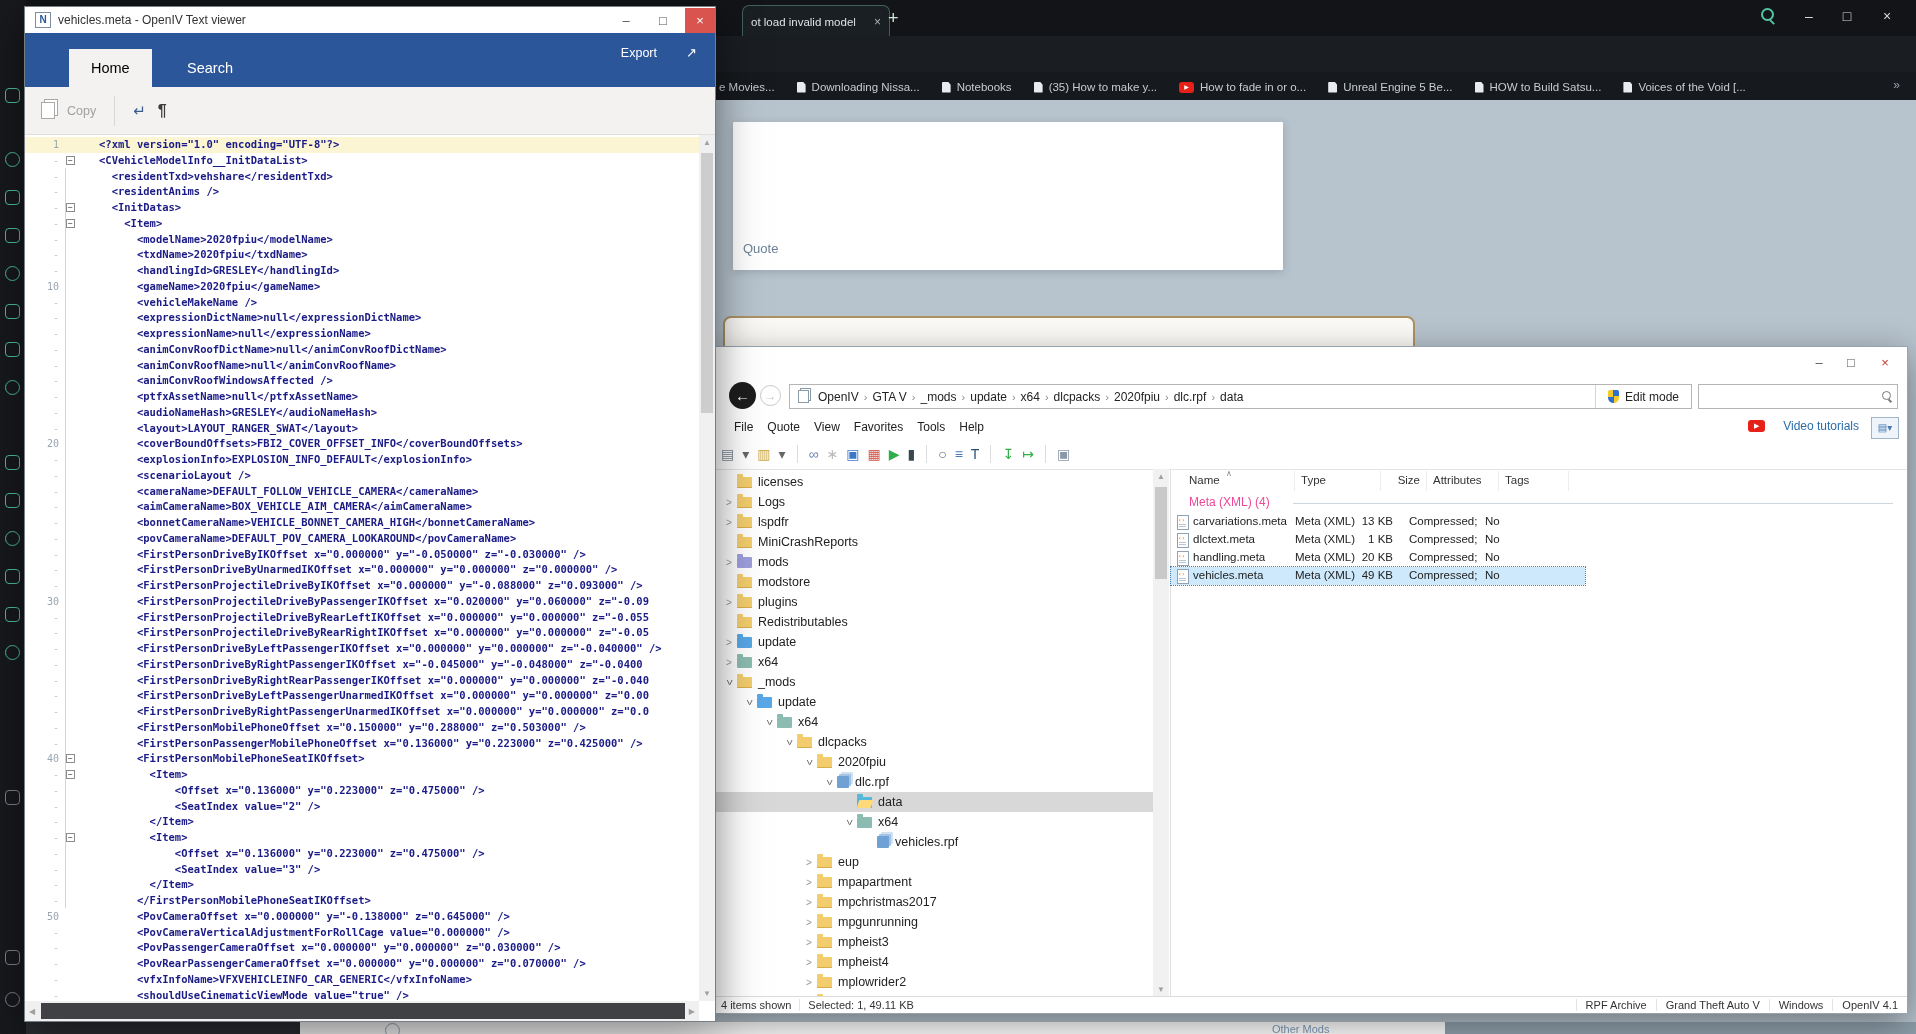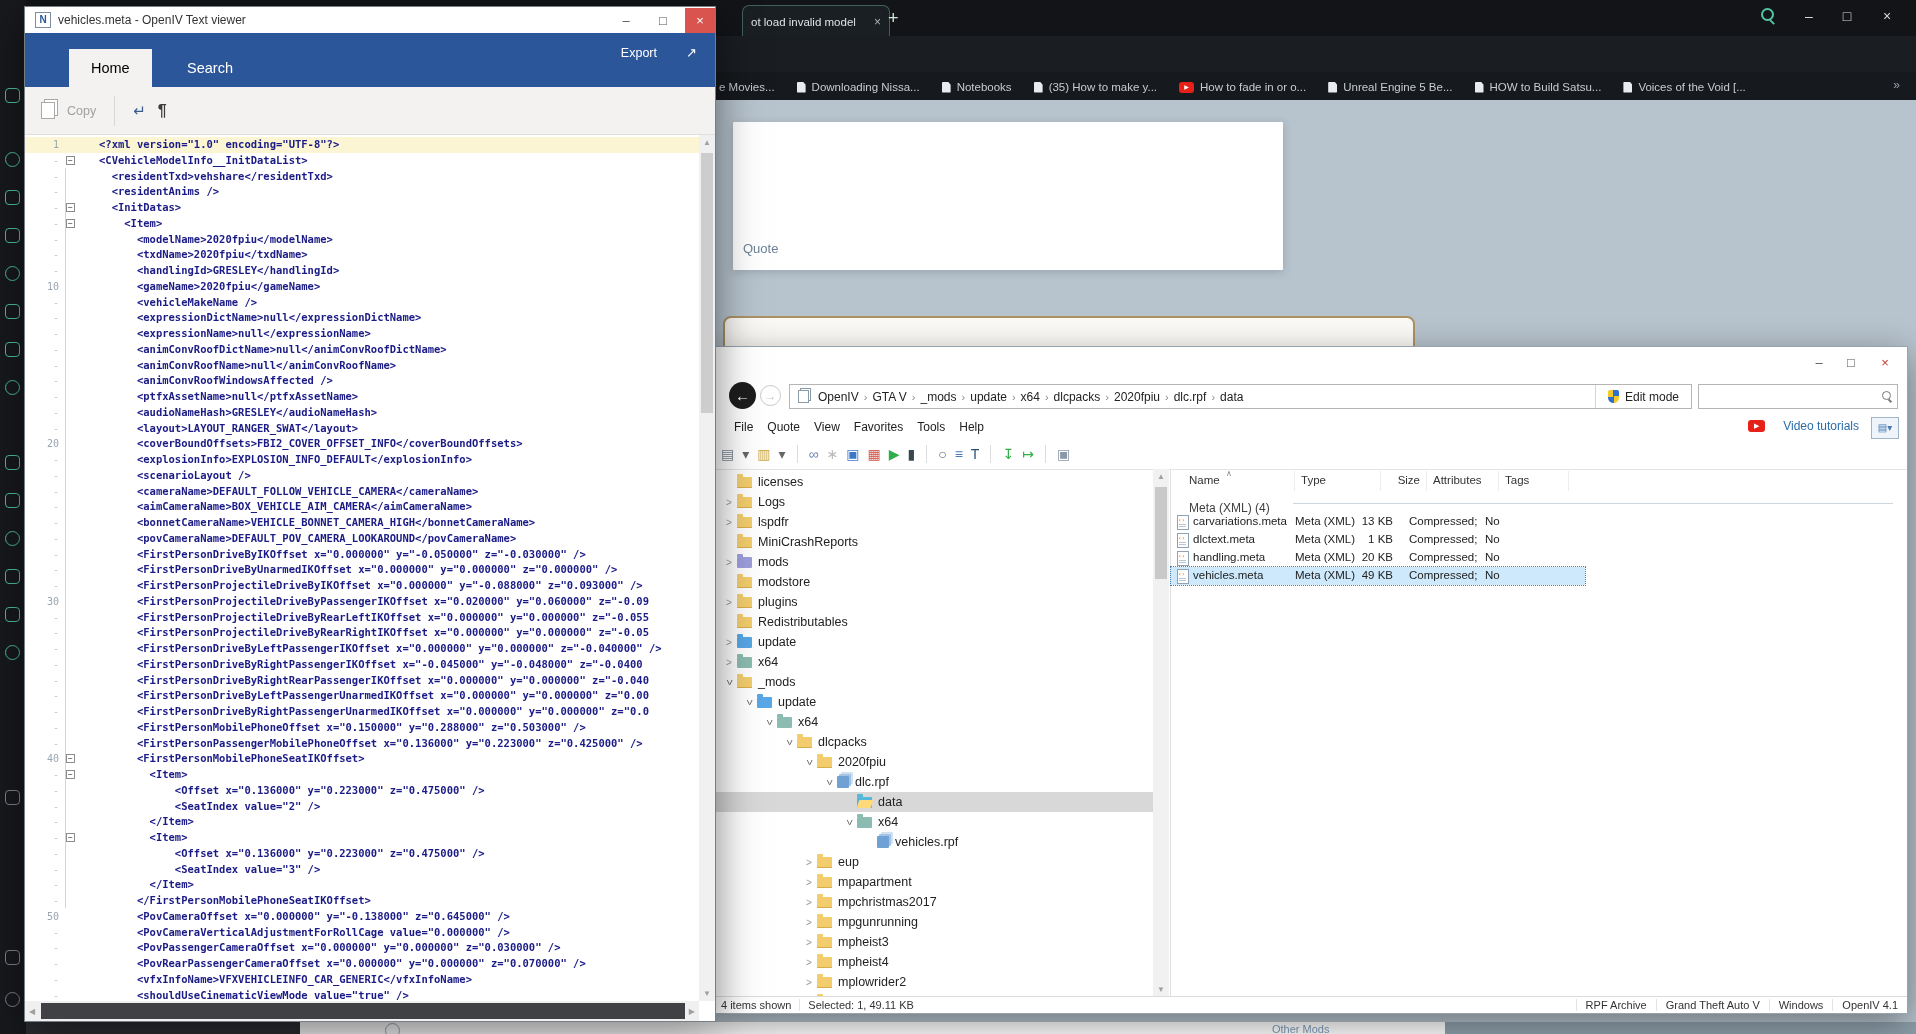--- a/index.html
+++ b/index.html
@@ -87,21 +87,21 @@
   .ar::before{display:none}
   .fo{background:#57b7d8}
   .fo::after{content:"";position:absolute;left:1px;top:3px;width:14px;height:8px;background:#ffd97a;transform:skewX(-18deg);border-radius:1px}
   #treescroll{position:absolute;left:440px;top:0;bottom:0;width:16px;background:#f1f1f1;color:#9aa0a6;font-size:8px;text-align:center}
   #treescroll .th{position:absolute;left:2px;right:2px;top:18px;height:92px;background:#c9c9c9}
   #treescroll .up{position:absolute;top:3px;left:0;right:0}
   #treescroll .dn{position:absolute;bottom:3px;left:0;right:0}
   #listpane{position:absolute;left:457px;top:0;right:0;bottom:0;border-left:1px solid #e0e0e0}
   .hc{position:absolute;top:2px;height:20px;font-size:11.5px;color:#333;border-right:1px solid #ededed;box-sizing:border-box;padding-top:3px}
   #sortcaret{position:absolute;left:55px;top:-2px;font-size:8px;color:#888}
-  #grp{position:absolute;left:18px;top:32px;color:#404040;font-size:12px;white-space:nowrap}
+  #grp{position:absolute;left:18px;top:26px;color:#ec4899;font-size:12px;white-space:nowrap}
   #grpline{position:absolute;left:122px;right:14px;top:34px;height:1px;background:#cdd5e0}
   #flist{position:absolute;left:0;top:44px;right:0;bottom:0}
   .lr{position:relative;height:18px;width:414px}
   .lr.sel{background:#cde9fb;outline:1px dotted #3f81bd}
   .lc{position:absolute;top:2px;font-size:11.5px;white-space:nowrap}
   .c1{left:22px}.c2{left:124px}.c3{left:176px;width:46px;text-align:right}.c4{left:238px}.c5{left:314px}
   .dc{position:absolute;left:6px;top:2px;width:10px;height:13px;background:#fff;border:1px solid #8fa3b5}
   .dc::before{content:"\2039\203A";position:absolute;top:0;left:0;font:bold 6px/7px "DejaVu Sans Mono",monospace;color:#e2862f}
   .dc::after{content:"";position:absolute;left:1px;bottom:2px;width:7px;height:1px;background:#b9c4cf;box-shadow:0 -2px 0 #b9c4cf}
   .o-status{left:0;bottom:0;right:0;height:16px;border-top:1px solid #dcdcdc;display:flex;align-items:center;font-size:11px;color:#333;background:#fff}

